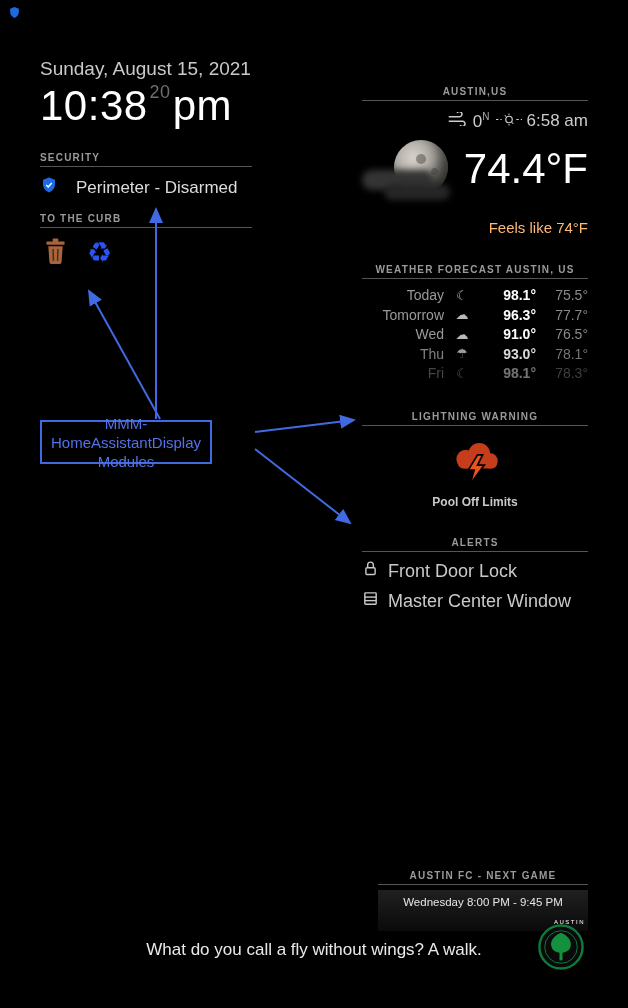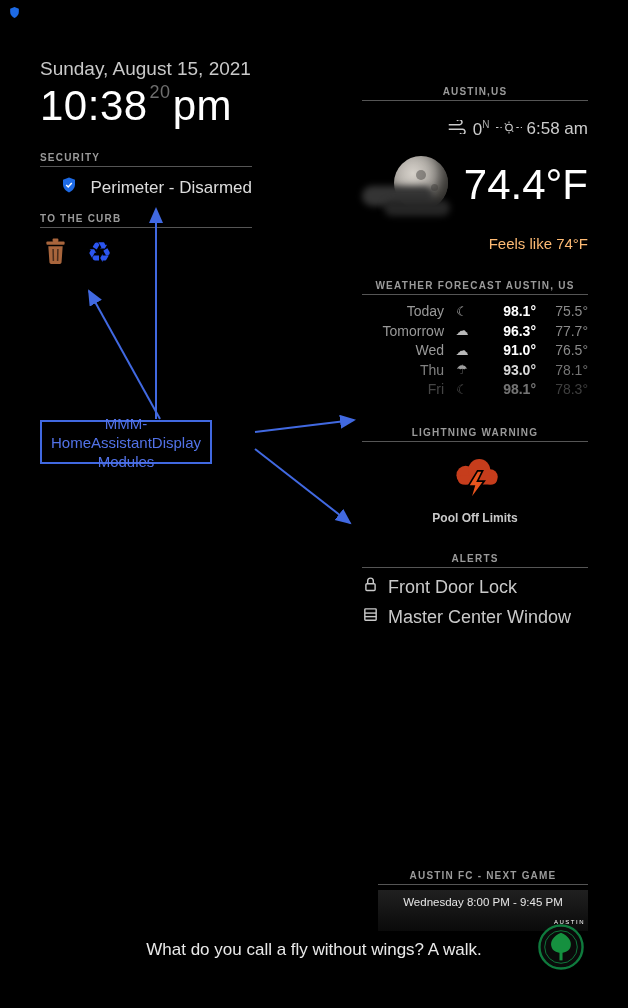--- a/index.html
+++ b/index.html
@@ -17,31 +17,31 @@
 
   
   .corner-shield { position:absolute; left:8px; top:5px; width:13px; height:13px; }
 
   
   .left-col { position:absolute; left:40px; top:58px; width:212px; }
   .date { font-size:19px; color:#c9c9c9; }
   .time-row { margin-top:2px; font-size:42px; color:#fff; font-weight:normal; letter-spacing:0.5px; }
   .time-row .seconds { font-size:18px; color:#6e6e6e; vertical-align:22px; margin-left:2px; margin-right:2px; }
   .sec-header { margin-top:22px; }
-  .perimeter-row { display:flex; align-items:center; gap:12px; margin-top:9px; font-size:17px; color:#dcdcdc;justify-content:flex-end; }
+  .perimeter-row { display:flex; align-items:center; gap:18px; margin-top:9px; font-size:17px; color:#dcdcdc; }
   .curb-header { margin-top:14px; }
   .curb-icons { display:flex; align-items:center; gap:20px; margin-top:10px; padding-left:4px; }
   .recycle-glyph { font-size:28px; color:#2b55f0; line-height:1; }
 
   
   .right-col { position:absolute; left:362px; top:58px; width:226px; }
-  .astro-row { display:flex; justify-content:flex-end; align-items:center; gap:6px; margin-top:18px; font-size:17px; color:#ccc; }
+  .astro-row { display:flex; justify-content:flex-end; align-items:center; gap:6px; margin-top:10px; font-size:17px; color:#ccc; }
   .astro-row .grp { display:flex; align-items:center; gap:5px; }
   .astro-row sup { font-size:10px; color:#aaa; }
-  .current-row { display:flex; align-items:center; justify-content:space-between; margin-top:16px; height:58px; }
+  .current-row { display:flex; align-items:center; justify-content:space-between; margin-top:8px; height:58px; }
   .cur-temp { font-size:42px; color:#fff; }
   .feels { text-align:right; font-size:15px; color:#fdba74; margin-top:21px; }
   .fc-header { margin-top:18px; }
   .fc-table { margin-top:7px; font-size:14px; }
   .fc-row { display:grid; grid-template-columns:1fr 36px 56px 52px; align-items:center; height:19.5px; }
   .fc-day { text-align:right; color:#999; }
   .fc-icon { text-align:center; color:#b9b9b9; font-size:13px; }
   .fc-max { text-align:right; color:#fff; font-weight:bold; }
   .fc-min { text-align:right; color:#8a8a8a; }
   .fc-row.dim1 { opacity:.85; }

